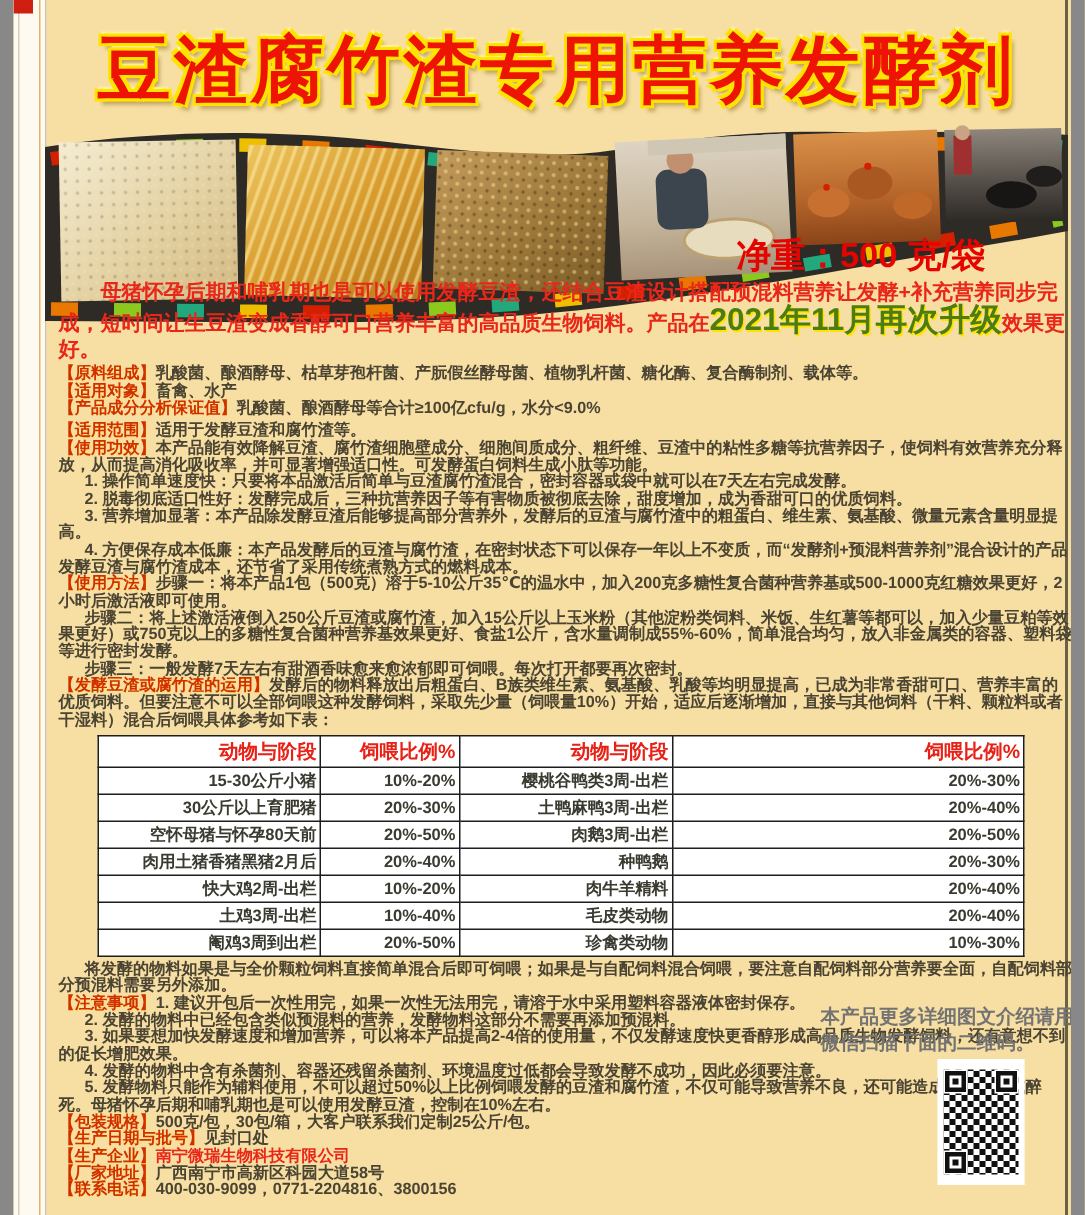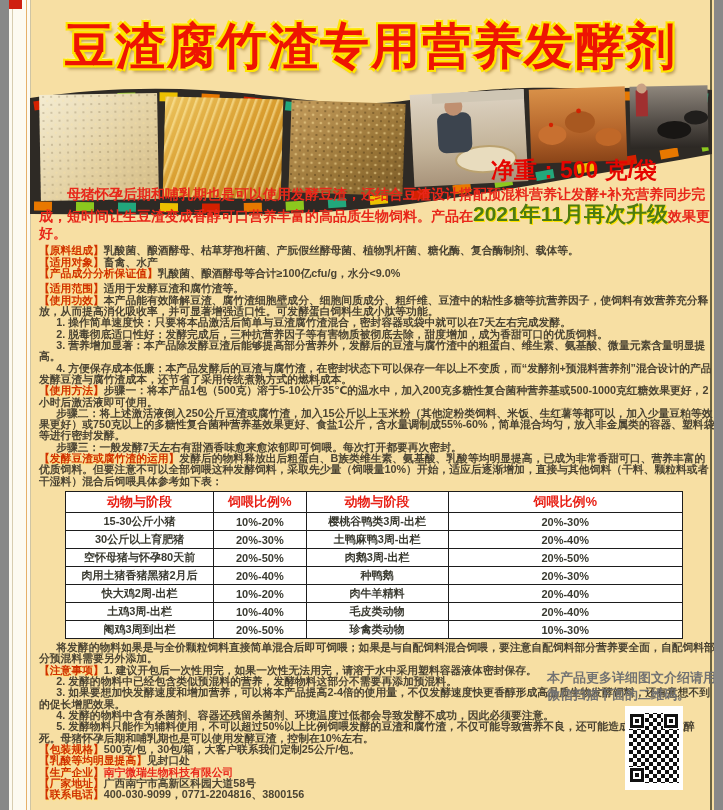--- a/index.html
+++ b/index.html
@@ -38,21 +38,21 @@
   .intro{margin:0 0 3px 0;font-size:14px;line-height:1.22;font-weight:bold;color:#e8271a;text-indent:2em;}
   .intro .hl{font-size:21px;color:#4d7c0f;text-shadow:1px 1px 0 #ffe400;line-height:1;}
 
   .line{margin:0;font-size:10.8px;line-height:1.05;font-weight:bold;color:#4b4433;}
   .line.gap{margin-top:4px;}
   .line.indent{text-indent:1.6em;}
   .lbl{color:#d03000;text-shadow:.5px .5px 0 #ffe27a;}
   .red-val{color:#e8271a;}
 
   table.feed{border-collapse:collapse;margin:4px 0 3px 26px;width:618px;background:#fff;}
-  table.feed td,table.feed th{border:1.4px solid #1d1d1d;text-align:center;padding:1px 12px;}
+  table.feed td,table.feed th{border:1.4px solid #1d1d1d;text-align:right;padding:1px 2px;}
   table.feed th{font-size:13px;font-weight:bold;color:#e82015;height:18px;}
   table.feed td{font-size:11px;font-weight:bold;color:#3a3a30;height:14px;}
   .c1{width:24%}.c2{width:15%}.c3{width:23%}.c4{width:38%}
 
   .info-block{width:556px;}
 
   .qr-note{
     position:absolute;left:538px;top:670px;width:172px;
     font-size:13px;line-height:1.3;font-weight:bold;color:#737373;
   }
@@ -245,21 +245,21 @@
 
     <p class="line indent"><span>将发酵的物料如果是与全价颗粒饲料直接简单混合后即可饲喂；如果是与自配饲料混合饲喂，要注意自配饲料部分营养要全面，自配饲料部分预混料需要另外添加。</span></p>
     <p class="line"><span class="lbl">【注意事项】</span><span>1. 建议开包后一次性用完，如果一次性无法用完，请溶于水中采用塑料容器液体密封保存。</span></p>
     <p class="line indent"><span>2. 发酵的物料中已经包含类似预混料的营养，发酵物料这部分不需要再添加预混料。</span></p>
     <p class="line indent"><span>3. 如果要想加快发酵速度和增加营养，可以将本产品提高2-4倍的使用量，不仅发酵速度快更香醇形成高品质生物发酵饲料，还有意想不到的促长增肥效果。</span></p>
     <p class="line indent"><span>4. 发酵的物料中含有杀菌剂、容器还残留杀菌剂、环境温度过低都会导致发酵不成功，因此必须要注意。</span></p>
     <p class="line indent"><span>5. 发酵物料只能作为辅料使用，不可以超过50%以上比例饲喂发酵的豆渣和腐竹渣，不仅可能导致营养不良，还可能造成动物酒醉或醉死。母猪怀孕后期和哺乳期也是可以使用发酵豆渣，控制在10%左右。</span></p>
 
     <div class="info-block">
       <p class="line"><span class="lbl">【包装规格】</span><span>500克/包，30包/箱，大客户联系我们定制25公斤/包。</span></p>
-      <p class="line"><span class="lbl">【乳酸等均明显提高】</span><span>见封口处</span></p>
+      <p class="line"><span class="lbl">【生产日期与批号】</span><span>见封口处</span></p>
       <p class="line"><span class="lbl">【生产企业】</span><span class="red-val">南宁微瑞生物科技有限公司</span></p>
       <p class="line"><span class="lbl">【厂家地址】</span><span>广西南宁市高新区科园大道58号</span></p>
       <p class="line"><span class="lbl">【联系电话】</span><span>400-030-9099，0771-2204816、3800156</span></p>
 
     </div>
   </div>
 
   <div class="qr-note">本产品更多详细图文介绍请用微信扫描下面的二维码。</div>
 
   <div class="qr-box">

